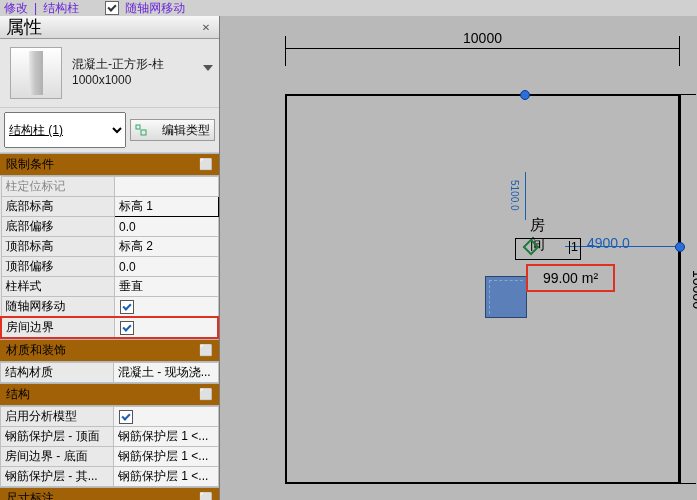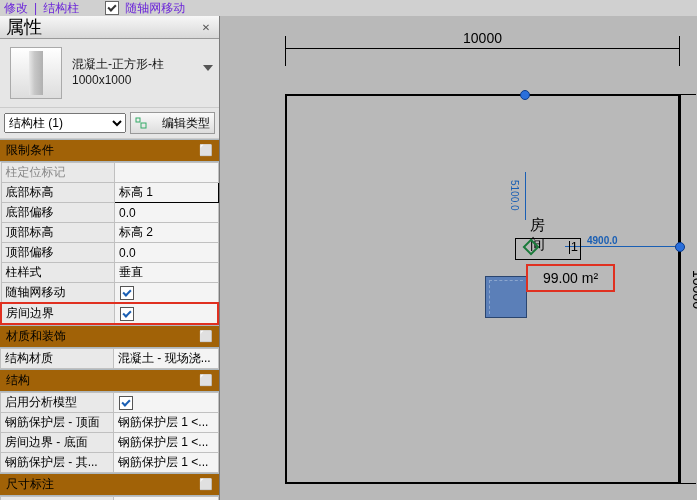--- a/index.html
+++ b/index.html
@@ -9,21 +9,21 @@
   .topstrip .chk.on::after{content:"";width:6px;height:3px;border-left:2px solid #333;border-bottom:2px solid #333;transform:rotate(-45deg) translate(1px,-1px);}
   .panel{position:absolute;left:0;top:16px;width:220px;height:484px;background:#e6e6e6;border-right:1px solid #7a7a7a;box-sizing:border-box;overflow:hidden;}
   .hdr{height:22px;background:linear-gradient(#f7f7f7,#d8d8d8);border-bottom:1px solid #999;display:flex;align-items:center;padding:0 6px;font-size:18px;}
   .hdr .x{margin-left:auto;width:14px;height:14px;display:flex;align-items:center;justify-content:center;color:#555;}
   .hdr .x::before{content:"✕";font-size:10px;}
   .typecard{display:flex;align-items:center;gap:10px;padding:8px 6px 8px 10px;background:#e6e6e6;border-bottom:1px solid #ccc;}
   .thumb{width:50px;height:50px;border:1px solid #aaa;background:linear-gradient(#fff,#ddd);display:flex;align-items:center;justify-content:center;}
   .thumb .col{width:14px;height:44px;background:linear-gradient(90deg,#e8e8e8,#c7c7c7 40%,#b0b0b0);}
   .typetxt{flex:1;color:#1a1a1a;line-height:1.3;}
   .selrow{display:flex;align-items:center;gap:4px;padding:4px 4px;border-bottom:1px solid #ccc;}
-  .selrow select{flex:1;height:20px;font-size:12px;}
+  .selrow select{flex:1;height:36px;font-size:12px;text-decoration:underline;}
   .editbtn{height:20px;border:1px solid #999;background:linear-gradient(#fafafa,#ddd);display:flex;align-items:center;padding:0 4px;gap:15px;}
   .editbtn .ic{width:12px;height:12px;display:inline-block;}
   .editbtn .ic svg{width:12px;height:12px;}
   .group{background:#a16207;border-top:1px solid #aeb8bf;border-bottom:1px solid #aeb8bf;padding:2px 6px;font-size:12px;display:flex;align-items:center;height:17px;}
   .group .exp{margin-left:auto;font-size:11px;color:#000;width:14px;text-align:center;}
   table.props{width:100%;border-collapse:collapse;}
   table.props td{border:1px solid #c0c0c0;padding:1px 4px;height:17px;font-size:12px;vertical-align:middle;background:#e9e9e9;}
   table.props td.k{width:104px;background:#e9e9e9;}
   table.props td.v{background:#f4f4f4;}
   table.props td.cb{background:#f4f4f4;text-align:left;}
@@ -61,21 +61,21 @@
   .areabox{position:absolute;left:281px;top:248px;width:85px;height:24px;border:2px solid #e03020;display:flex;align-items:center;justify-content:center;font-size:14px;background:transparent;}
   
   .column{position:absolute;left:240px;top:260px;width:42px;height:42px;background:#5b7fb8;border:1px solid #2a456f;box-sizing:border-box;}
   .column::after{content:"";position:absolute;inset:3px;border-top:1px dashed rgba(255,255,255,.3);border-left:1px dashed rgba(255,255,255,.3);}
   
   .sdimv{position:absolute;left:270px;top:156px;height:48px;width:18px;font-size:10px;color:#1a5fb4;}
   .sdimv .line{position:absolute;left:10px;top:0;bottom:0;border-left:1px solid #1a5fb4;}
   .sdimv .txt{position:absolute;left:-6px;top:8px;writing-mode:vertical-rl;font-size:10px;}
   .sdimh{position:absolute;left:320px;top:220px;width:110px;height:14px;font-size:10px;color:#1a5fb4;}
   .sdimh .line{position:absolute;left:0;right:0;top:10px;border-top:1px solid #1a5fb4;}
-  .sdimh .txt{position:absolute;left:22px;top:-1px;font-size:10px;font-weight:bold;}
+  .sdimh .txt{position:absolute;left:22px;top:-1px;font-size:14px;}
   
   .grip{position:absolute;width:8px;height:8px;background:#2a6fdc;border-radius:50%;border:1px solid #0a3a8a;}
   .refpt{position:absolute;width:8px;height:8px;border:2px solid #1a7a3a;background:transparent;transform:rotate(45deg);}
 </style>
 </head>
 <body>
 
 <div class="app">
 
   <div class="topstrip">

